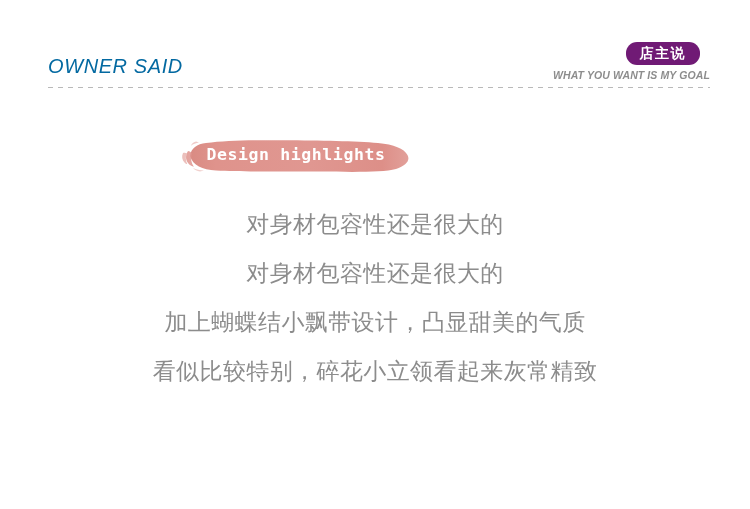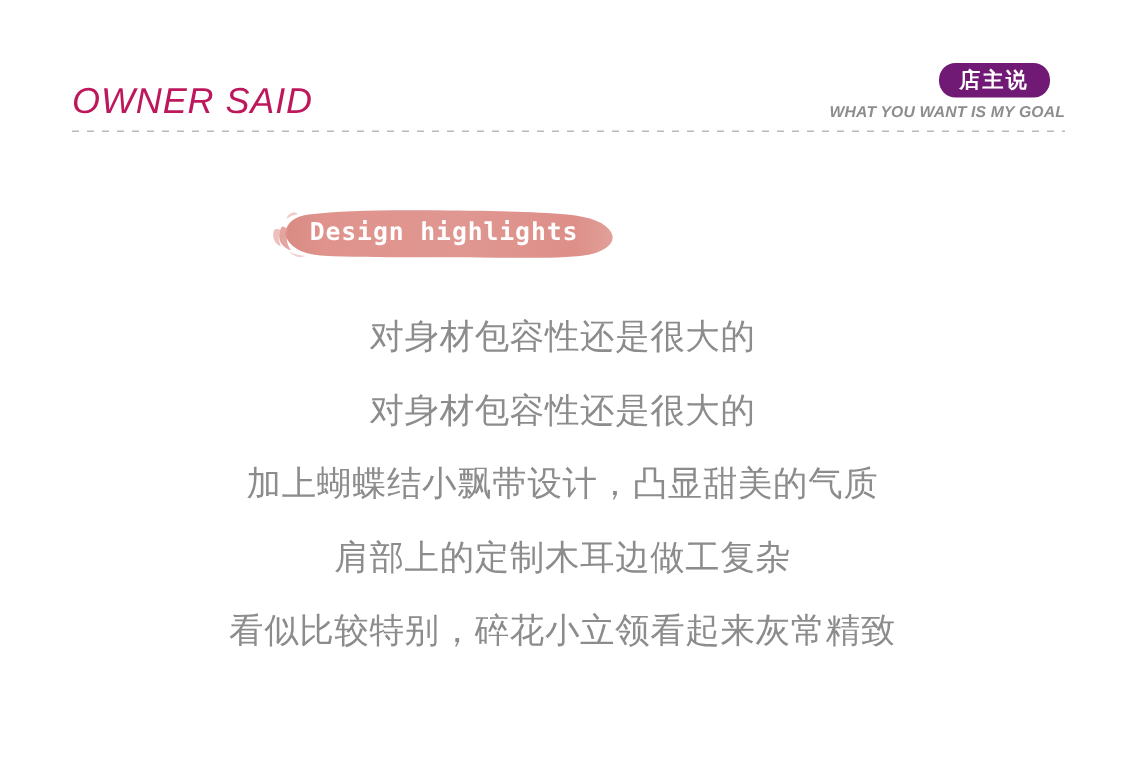--- a/index.html
+++ b/index.html
@@ -31,23 +31,23 @@
     height: 95px;
   }
 
   .owner-said {
     position: absolute;
     left: 48px;
     top: 56px;
     font-family: "Liberation Sans", "DejaVu Sans", sans-serif;
     font-style: italic;
     font-weight: 400;
-    font-size: 24px;
+    font-size: 20px;
     letter-spacing: 0.6px;
-    color: #be185d;
+    color: #0369a1;
     white-space: nowrap;
     line-height: 1;
   }
 
   .header-right {
     position: absolute;
     right: 40px;
     top: 42px;
     width: 240px;
     text-align: right;
@@ -210,17 +210,16 @@
           M 20,32.5 C 17,32 14.5,30.6 13,29 C 16,30.4 20,31.2 24,31.6 Z"></path>
       </svg>
       <span class="banner-label">Design highlights</span>
     </div>
   </div>
 
   <div class="copy">
     <span class="copy-line">对身材包容性还是很大的</span>
     <span class="copy-line">对身材包容性还是很大的</span>
     <span class="copy-line">加上蝴蝶结小飘带设计，凸显甜美的气质</span>
-    <span class="copy-line">肩部上的定制木耳边做工复杂</span>
     <span class="copy-line">看似比较特别，碎花小立领看起来灰常精致</span>
   </div>
 
 </div>
 
 </body></html>

